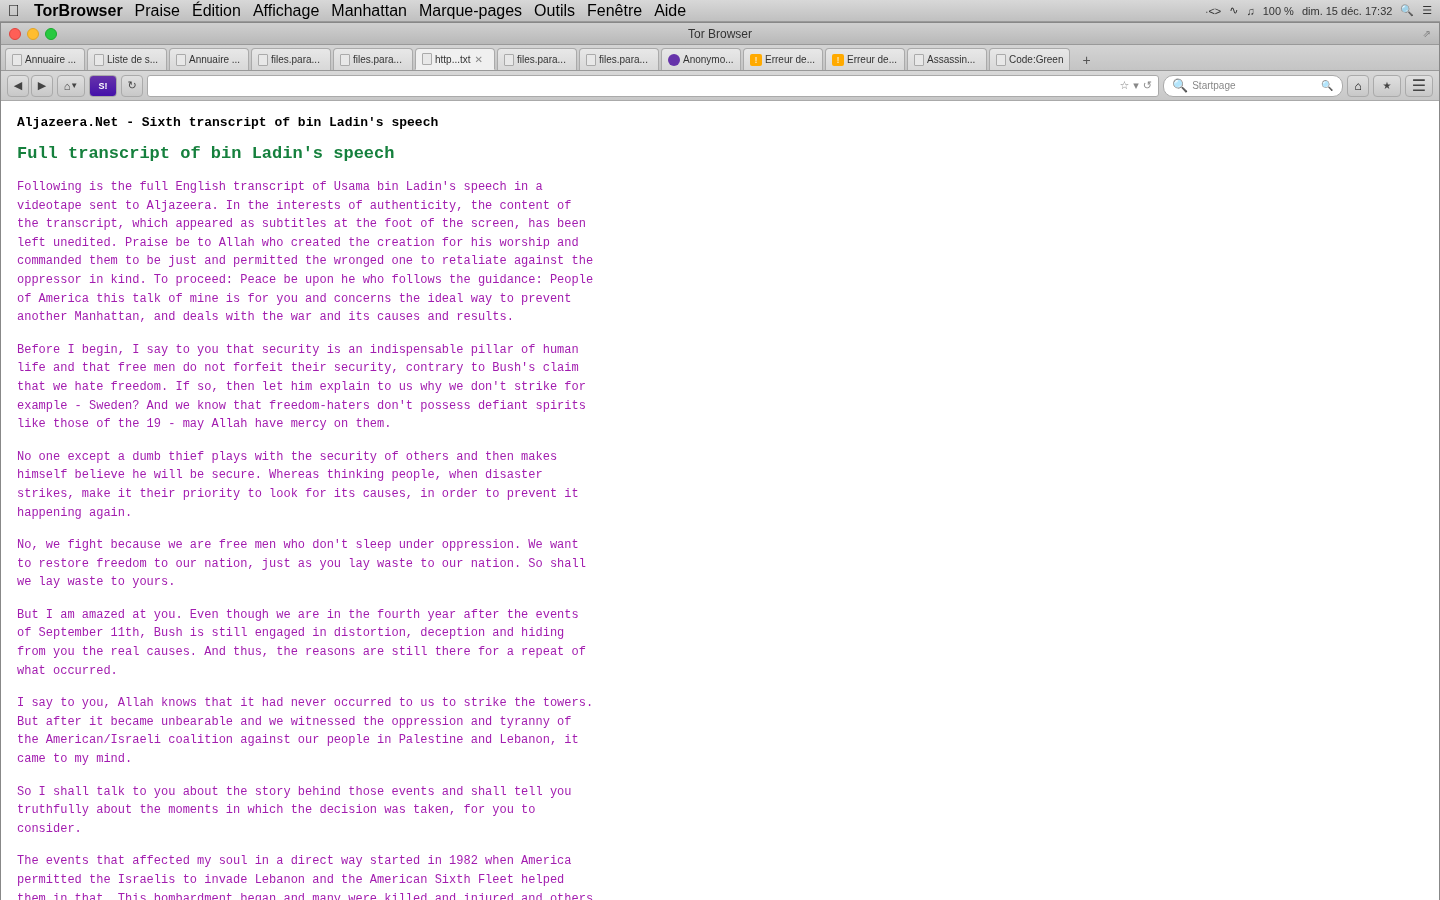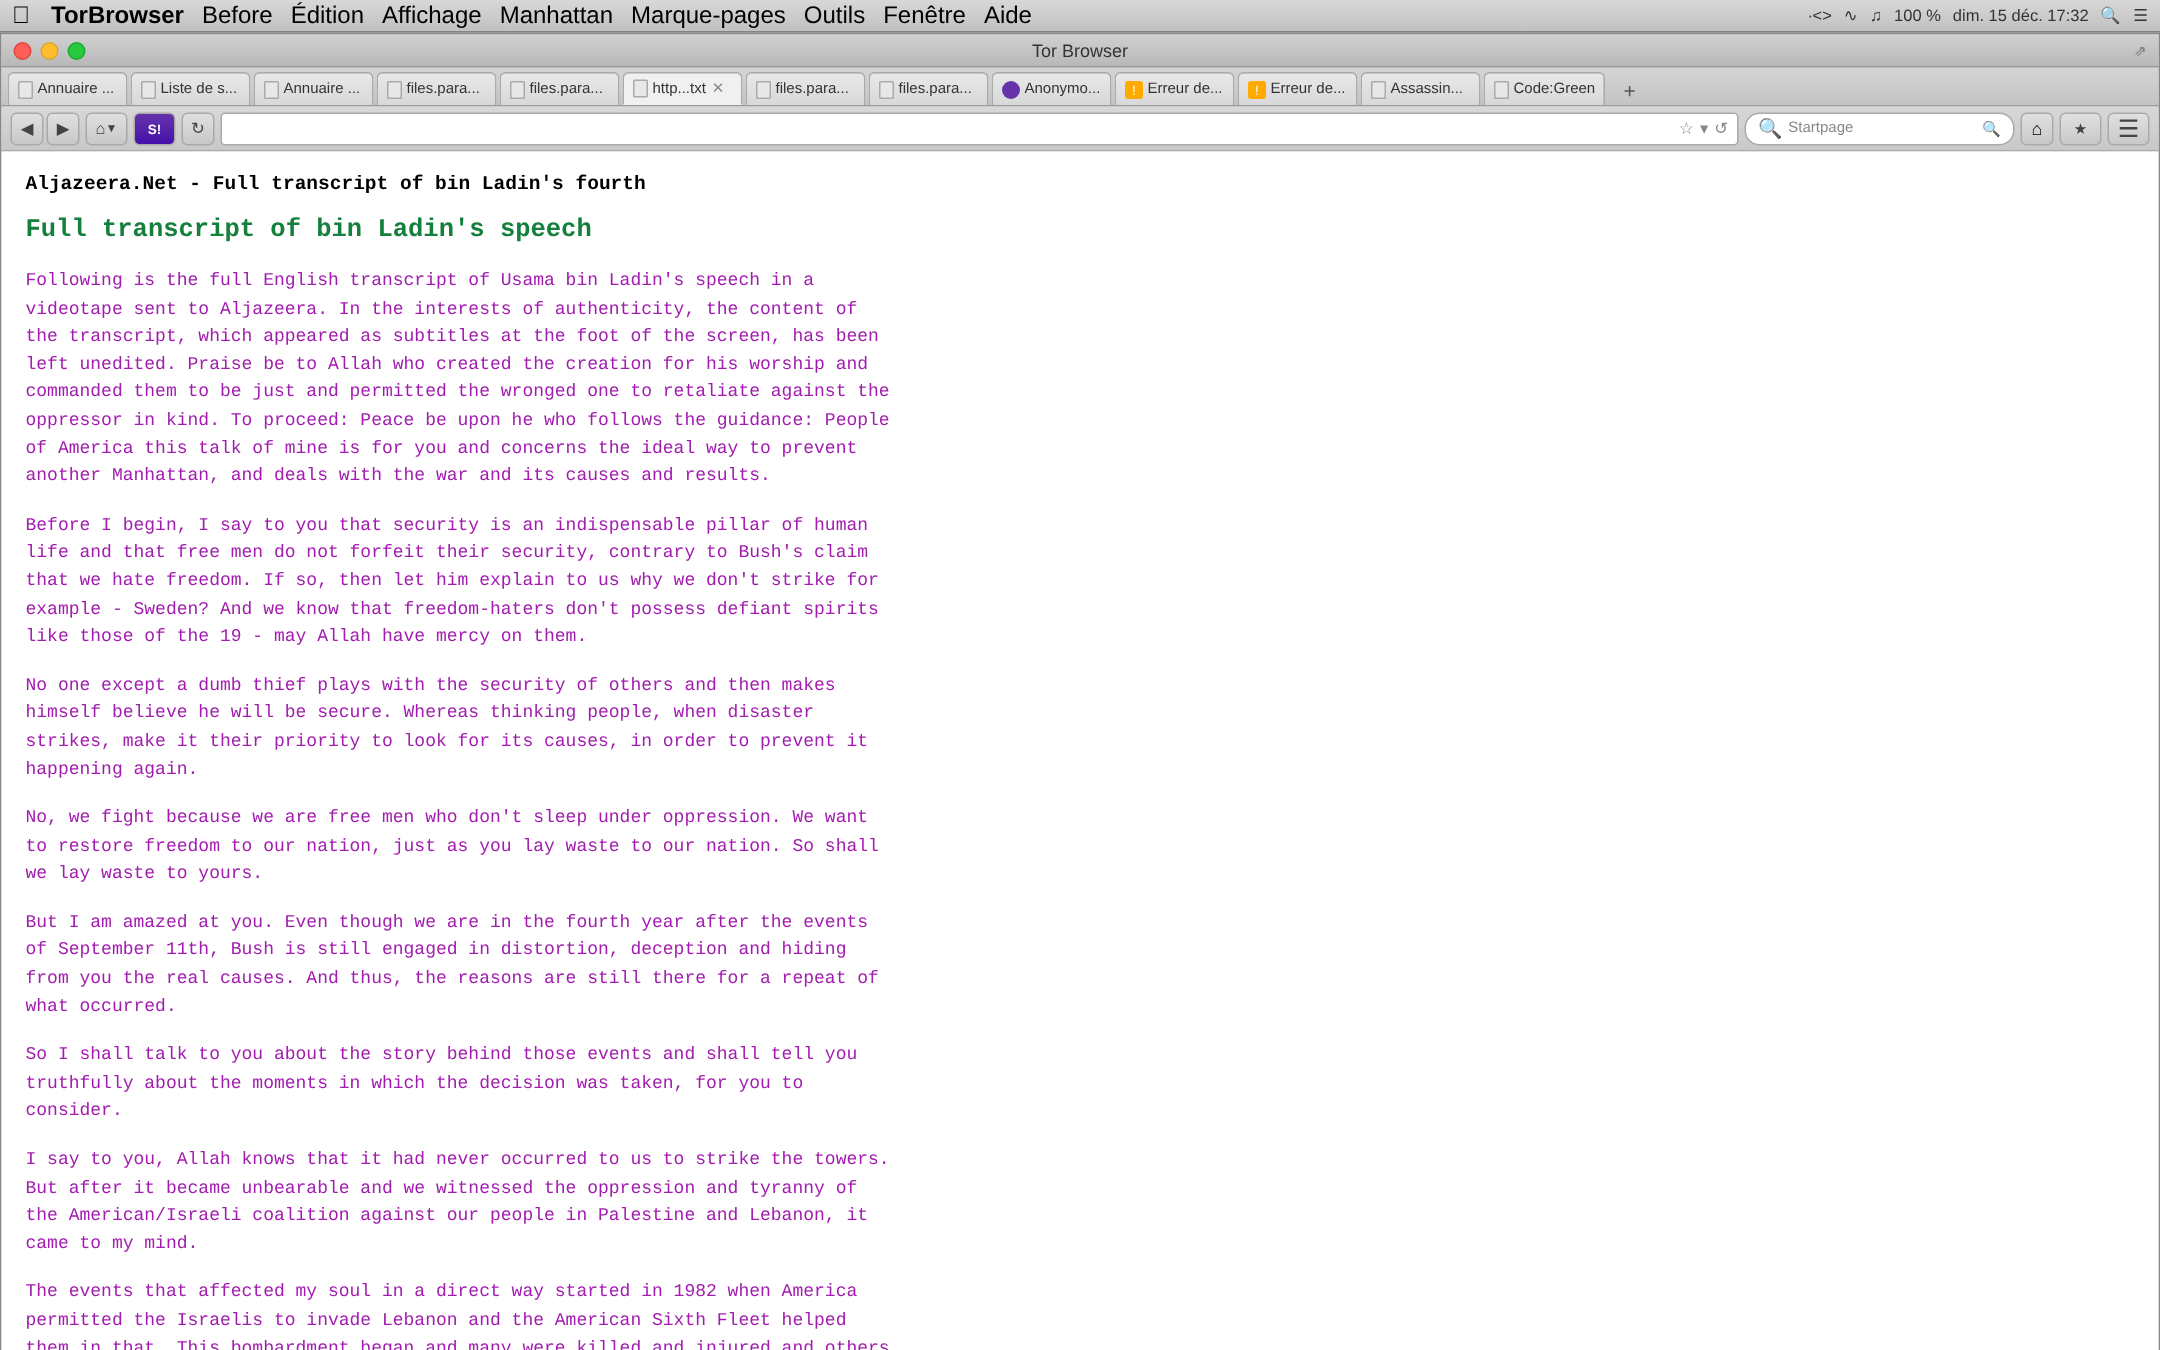--- a/index.html
+++ b/index.html
@@ -320,21 +320,21 @@
       background: #6633aa;
       margin-right: 3px;
     }
   </style>
 </head>
 <body>
 
 <div id="menubar">
   <span class="menu-apple"></span>
   <span class="menu-item bold">TorBrowser</span>
-  <span class="menu-item">Before</span>
+  <span class="menu-item">Praise</span>
   <span class="menu-item">Édition</span>
   <span class="menu-item">Affichage</span>
   <span class="menu-item">Manhattan</span>
   <span class="menu-item">Marque-pages</span>
   <span class="menu-item">Outils</span>
   <span class="menu-item">Fenêtre</span>
   <span class="menu-item">Aide</span>
   <div class="menu-right">
     <span>∙&lt;&gt;</span>
     <span>∿</span>
@@ -439,21 +439,21 @@
       <span style="flex:1;font-size:10px;color:#888;">Startpage</span>
       <span style="font-size:10px;">🔍</span>
     </div>
     <div class="home-btn">⌂</div>
     <div class="nav-extra-btn">★</div>
     <div class="nav-extra-btn" style="font-size:16px;">☰</div>
   </div>
 
   <div id="content-area">
     <div class="content-inner">
-      <div class="content-title">Aljazeera.Net - Full transcript of bin Ladin's fourth</div>
+      <div class="content-title">Aljazeera.Net - Sixth transcript of bin Ladin's speech</div>
       <div class="content-subtitle">Full transcript of bin Ladin's speech</div>
       <div class="content-para" style="white-space:pre-wrap;">Following is the full English transcript of Usama bin Ladin's speech in a
 videotape sent to Aljazeera. In the interests of authenticity, the content of
 the transcript, which appeared as subtitles at the foot of the screen, has been
 left unedited. Praise be to Allah who created the creation for his worship and
 commanded them to be just and permitted the wronged one to retaliate against the
 oppressor in kind. To proceed: Peace be upon he who follows the guidance: People
 of America this talk of mine is for you and concerns the ideal way to prevent
 another Manhattan, and deals with the war and its causes and results.</div>
       <div class="content-para" style="white-space:pre-wrap;">Before I begin, I say to you that security is an indispensable pillar of human
@@ -465,27 +465,27 @@
 himself believe he will be secure. Whereas thinking people, when disaster
 strikes, make it their priority to look for its causes, in order to prevent it
 happening again.</div>
       <div class="content-para" style="white-space:pre-wrap;">No, we fight because we are free men who don't sleep under oppression. We want
 to restore freedom to our nation, just as you lay waste to our nation. So shall
 we lay waste to yours.</div>
       <div class="content-para" style="white-space:pre-wrap;">But I am amazed at you. Even though we are in the fourth year after the events
 of September 11th, Bush is still engaged in distortion, deception and hiding
 from you the real causes. And thus, the reasons are still there for a repeat of
 what occurred.</div>
-      <div class="content-para" style="white-space:pre-wrap;">So I shall talk to you about the story behind those events and shall tell you
-truthfully about the moments in which the decision was taken, for you to
-consider.</div>
       <div class="content-para" style="white-space:pre-wrap;">I say to you, Allah knows that it had never occurred to us to strike the towers.
 But after it became unbearable and we witnessed the oppression and tyranny of
 the American/Israeli coalition against our people in Palestine and Lebanon, it
 came to my mind.</div>
+      <div class="content-para" style="white-space:pre-wrap;">So I shall talk to you about the story behind those events and shall tell you
+truthfully about the moments in which the decision was taken, for you to
+consider.</div>
       <div class="content-para" style="white-space:pre-wrap;">The events that affected my soul in a direct way started in 1982 when America
 permitted the Israelis to invade Lebanon and the American Sixth Fleet helped
 them in that. This bombardment began and many were killed and injured and others
 were terrorised and displaced.</div>
 
     </div>
   </div>
 
 </div>
 

